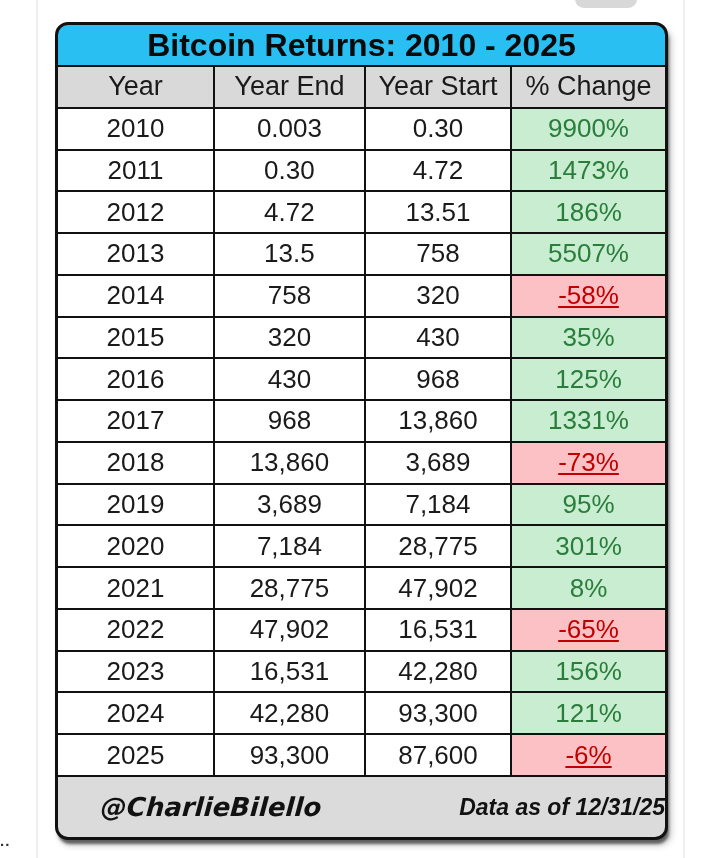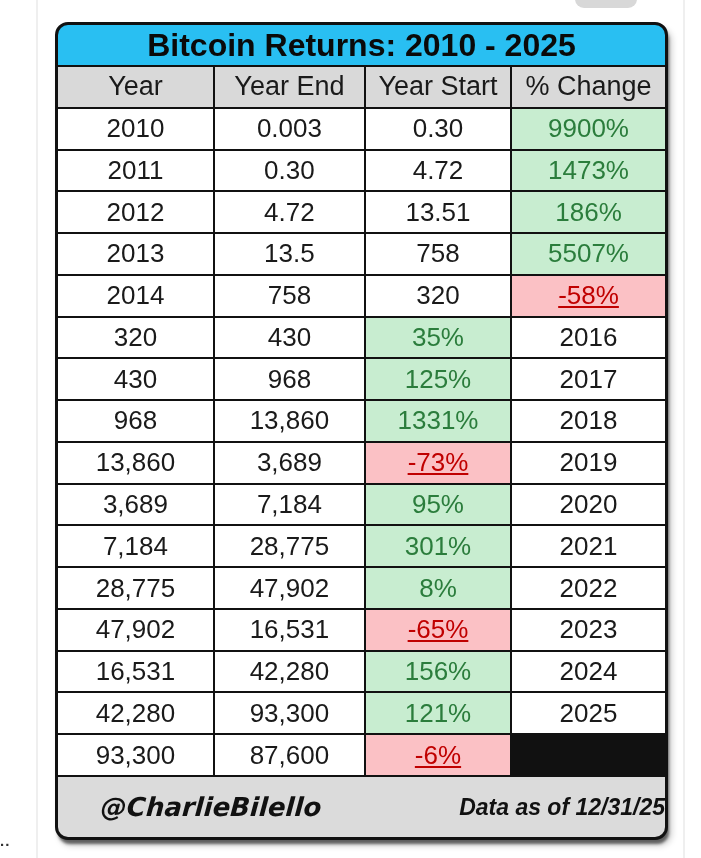--- a/index.html
+++ b/index.html
@@ -166,20 +166,21 @@
         <div class="cell">13.51</div>
         <div class="cell up">186%</div>
         <div class="cell">2013</div>
         <div class="cell">13.5</div>
         <div class="cell">758</div>
         <div class="cell up">5507%</div>
         <div class="cell">2014</div>
         <div class="cell">758</div>
         <div class="cell">320</div>
         <div class="cell down">-58%</div>
+        <div class="cell">2015</div>
         <div class="cell">320</div>
         <div class="cell">430</div>
         <div class="cell up">35%</div>
         <div class="cell">2016</div>
         <div class="cell">430</div>
         <div class="cell">968</div>
         <div class="cell up">125%</div>
         <div class="cell">2017</div>
         <div class="cell">968</div>
         <div class="cell">13,860</div>

